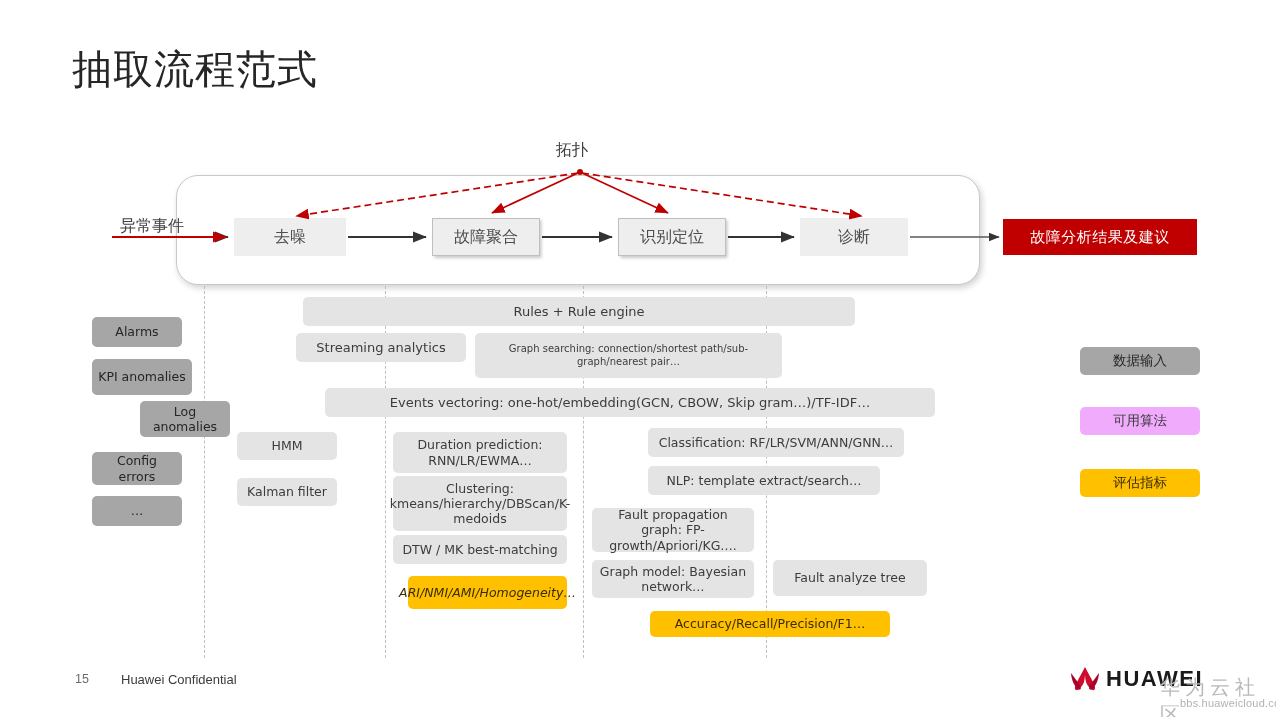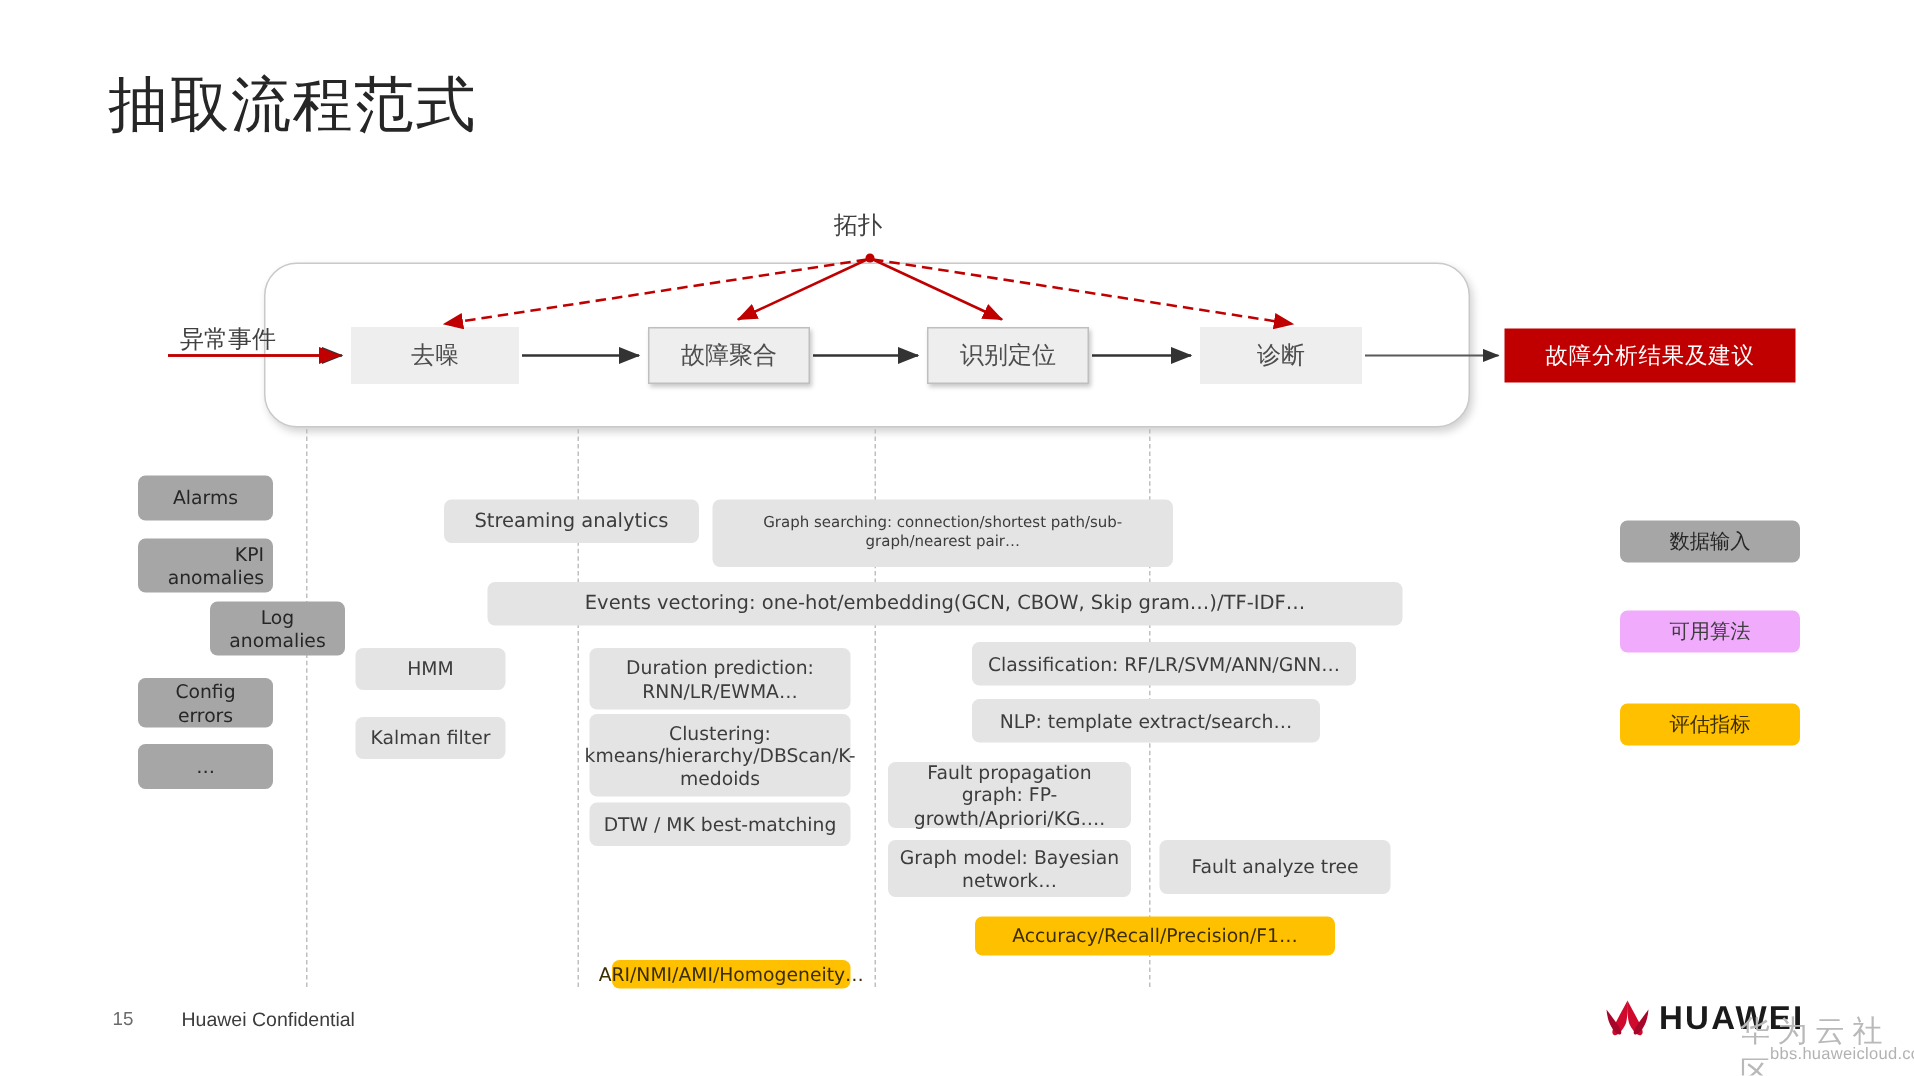--- a/index.html
+++ b/index.html
@@ -77,21 +77,21 @@
     font-family:"DejaVu Sans","Liberation Sans", sans-serif;
     line-height:1.22;
     padding:2px 6px;
   }
   .chip.data-input{ background:#a6a6a6; color:#262626; font-size:12.5px; }
   .chip.algo{ background:#e4e4e4; color:#3c3c3c; font-size:12.5px; }
   .chip.metric{ background:#ffc000; color:#3c2d00; font-size:12.5px; }
 
   
   #din-0{ left:92px; top:317px; width:90px; height:30px; }
-  #din-1{ left:92px; top:359px; width:90px; height:36px;text-align:right; }
+  #din-1{ left:92px; top:359px; width:100px; height:36px; }
   #din-2{ left:92px; top:401px; width:90px; height:36px;margin-left:48px; }
   #din-3{ left:92px; top:452px; width:90px; height:33px; }
   #din-4{ left:92px; top:496px; width:90px; height:30px; }
 
   
   #alg-rules{     left:303px; top:297px; width:552px; height:29px; font-size:13px; }
   #alg-stream{    left:296px; top:333px; width:170px; height:29px; font-size:13px; }
   #alg-graphsrch{ left:475px; top:333px; width:307px; height:45px; font-size:10px; }
   #alg-events{    left:325px; top:388px; width:610px; height:29px; font-size:13px; }
   #alg-hmm{       left:237px; top:432px; width:100px; height:28px; }
@@ -100,21 +100,21 @@
   #alg-cluster{   left:393px; top:476px; width:174px; height:55px; }
   #alg-dtw{       left:393px; top:535px; width:174px; height:29px; }
   #alg-class{     left:648px; top:428px; width:256px; height:29px; }
   #alg-nlp{       left:648px; top:466px; width:232px; height:29px; }
   #alg-fpg{       left:592px; top:508px; width:162px; height:44px; }
   #alg-bayes{     left:592px; top:560px; width:162px; height:38px; }
   #alg-knn{       left:773px; top:518px; width:154px; height:34px; }
   #alg-tree{      left:773px; top:560px; width:154px; height:36px; }
 
   
-  #met-0{ left:408px; top:640px; width:159px; height:19px; }
+  #met-0{ left:408px; top:576px; width:159px; height:33px;font-style:italic; }
   #met-1{ left:650px; top:611px; width:240px; height:26px; }
 
   
   .legend-chip{
     position:absolute; left:1080px; width:120px; height:28px;
     display:flex; align-items:center; justify-content:center;
     border-radius:5px;
     font-family:"DejaVu Sans","Liberation Sans", sans-serif;
     font-size:13.5px;
   }
@@ -198,20 +198,21 @@
   <div class="vsep" style="left:385px;"></div>
   <div class="vsep" style="left:583px;"></div>
   <div class="vsep" style="left:766px;"></div>
 
   <div class="chip data-input" id="din-0">Alarms</div>
   <div class="chip data-input" id="din-1">KPI anomalies</div>
   <div class="chip data-input" id="din-2">Log anomalies</div>
   <div class="chip data-input" id="din-3">Config errors</div>
   <div class="chip data-input" id="din-4">…</div>
 
+  <div class="chip algo" id="alg-rules">Rules + Rule engine</div>
   <div class="chip algo" id="alg-stream">Streaming analytics</div>
   <div class="chip algo" id="alg-graphsrch">Graph searching: connection/shortest path/sub-graph/nearest pair…</div>
   <div class="chip algo" id="alg-events">Events vectoring: one-hot/embedding(GCN, CBOW, Skip gram…)/TF-IDF…</div>
   <div class="chip algo" id="alg-hmm">HMM</div>
   <div class="chip algo" id="alg-kalman">Kalman filter</div>
   <div class="chip algo" id="alg-duration">Duration prediction: RNN/LR/EWMA…</div>
   <div class="chip algo" id="alg-cluster">Clustering: kmeans/hierarchy/DBScan/K-medoids</div>
   <div class="chip algo" id="alg-dtw">DTW / MK best-matching</div>
   <div class="chip algo" id="alg-class">Classification: RF/LR/SVM/ANN/GNN…</div>
   <div class="chip algo" id="alg-nlp">NLP: template extract/search…</div>

